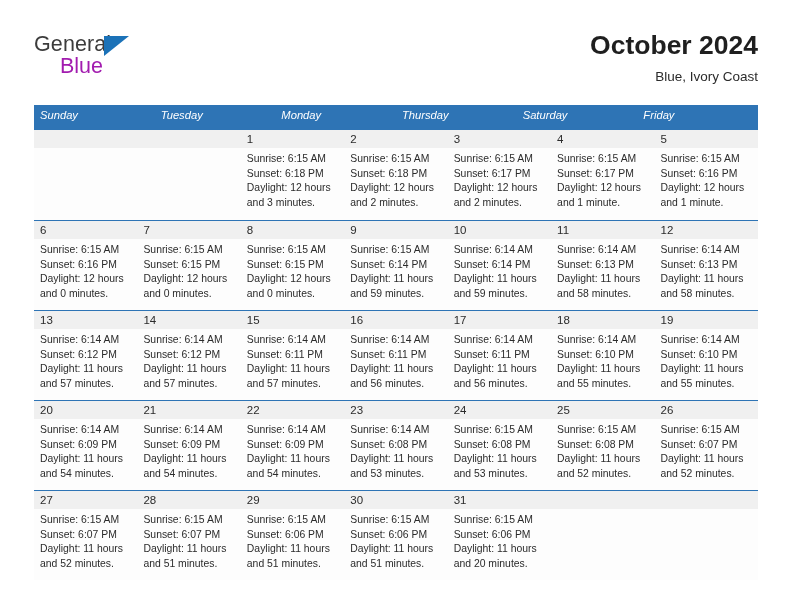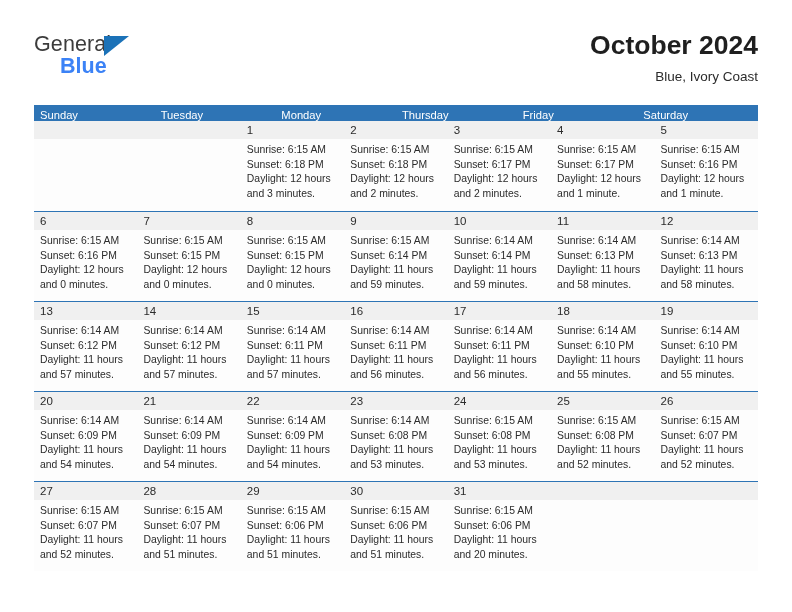--- a/index.html
+++ b/index.html
@@ -55,24 +55,23 @@
     width: 0;
     height: 0;
     border-left: 25px solid #1b72b8;
     border-bottom: 20px solid transparent;
   }
   .logo-blue {
     position: absolute;
     left: 26px;
     top: 22px;
     font-size: 21.5px;
-    color: #3b82f6;
+    color: #a21caf;
     line-height: 24px;
     white-space: nowrap;
-    font-weight: bold;
   }
 
   .title-block {
     position: absolute;
     right: 34px;
     top: 28px;
     text-align: right;
   }
   .month-title {
     font-size: 26.5px;
@@ -94,21 +93,22 @@
     position: absolute;
     left: 34px;
     top: 105px;
     width: 724px;
   }
 
   .weekdays {
     display: flex;
     width: 100%;
     background: #2e74b5;
-    height: 16px;
+    height: 25px;
+    font-style: italic;
   }
   .weekday {
     flex: 1 1 0;
     color: #ffffff;
     font-size: 11.2px;
     line-height: 21px;
     padding-left: 6px;
     box-sizing: border-box;
     white-space: nowrap;
     overflow: hidden;
@@ -173,22 +173,22 @@
     </div>
 
   </div>
 
   <div class="calendar">
     <div class="weekdays">
         <div class="weekday">Sunday</div>
         <div class="weekday">Tuesday</div>
         <div class="weekday">Monday</div>
         <div class="weekday">Thursday</div>
+        <div class="weekday">Saturday</div>
         <div class="weekday">Friday</div>
-        <div class="weekday">Saturday</div>
       </div>
     <div>
         <div class="week">
           <div class="daycell">
             <div class="daynum-band"></div>
             <div class="daylines">
               <div class="dayline"></div>
               <div class="dayline"></div>
               <div class="dayline"></div>
               <div class="dayline"></div>

